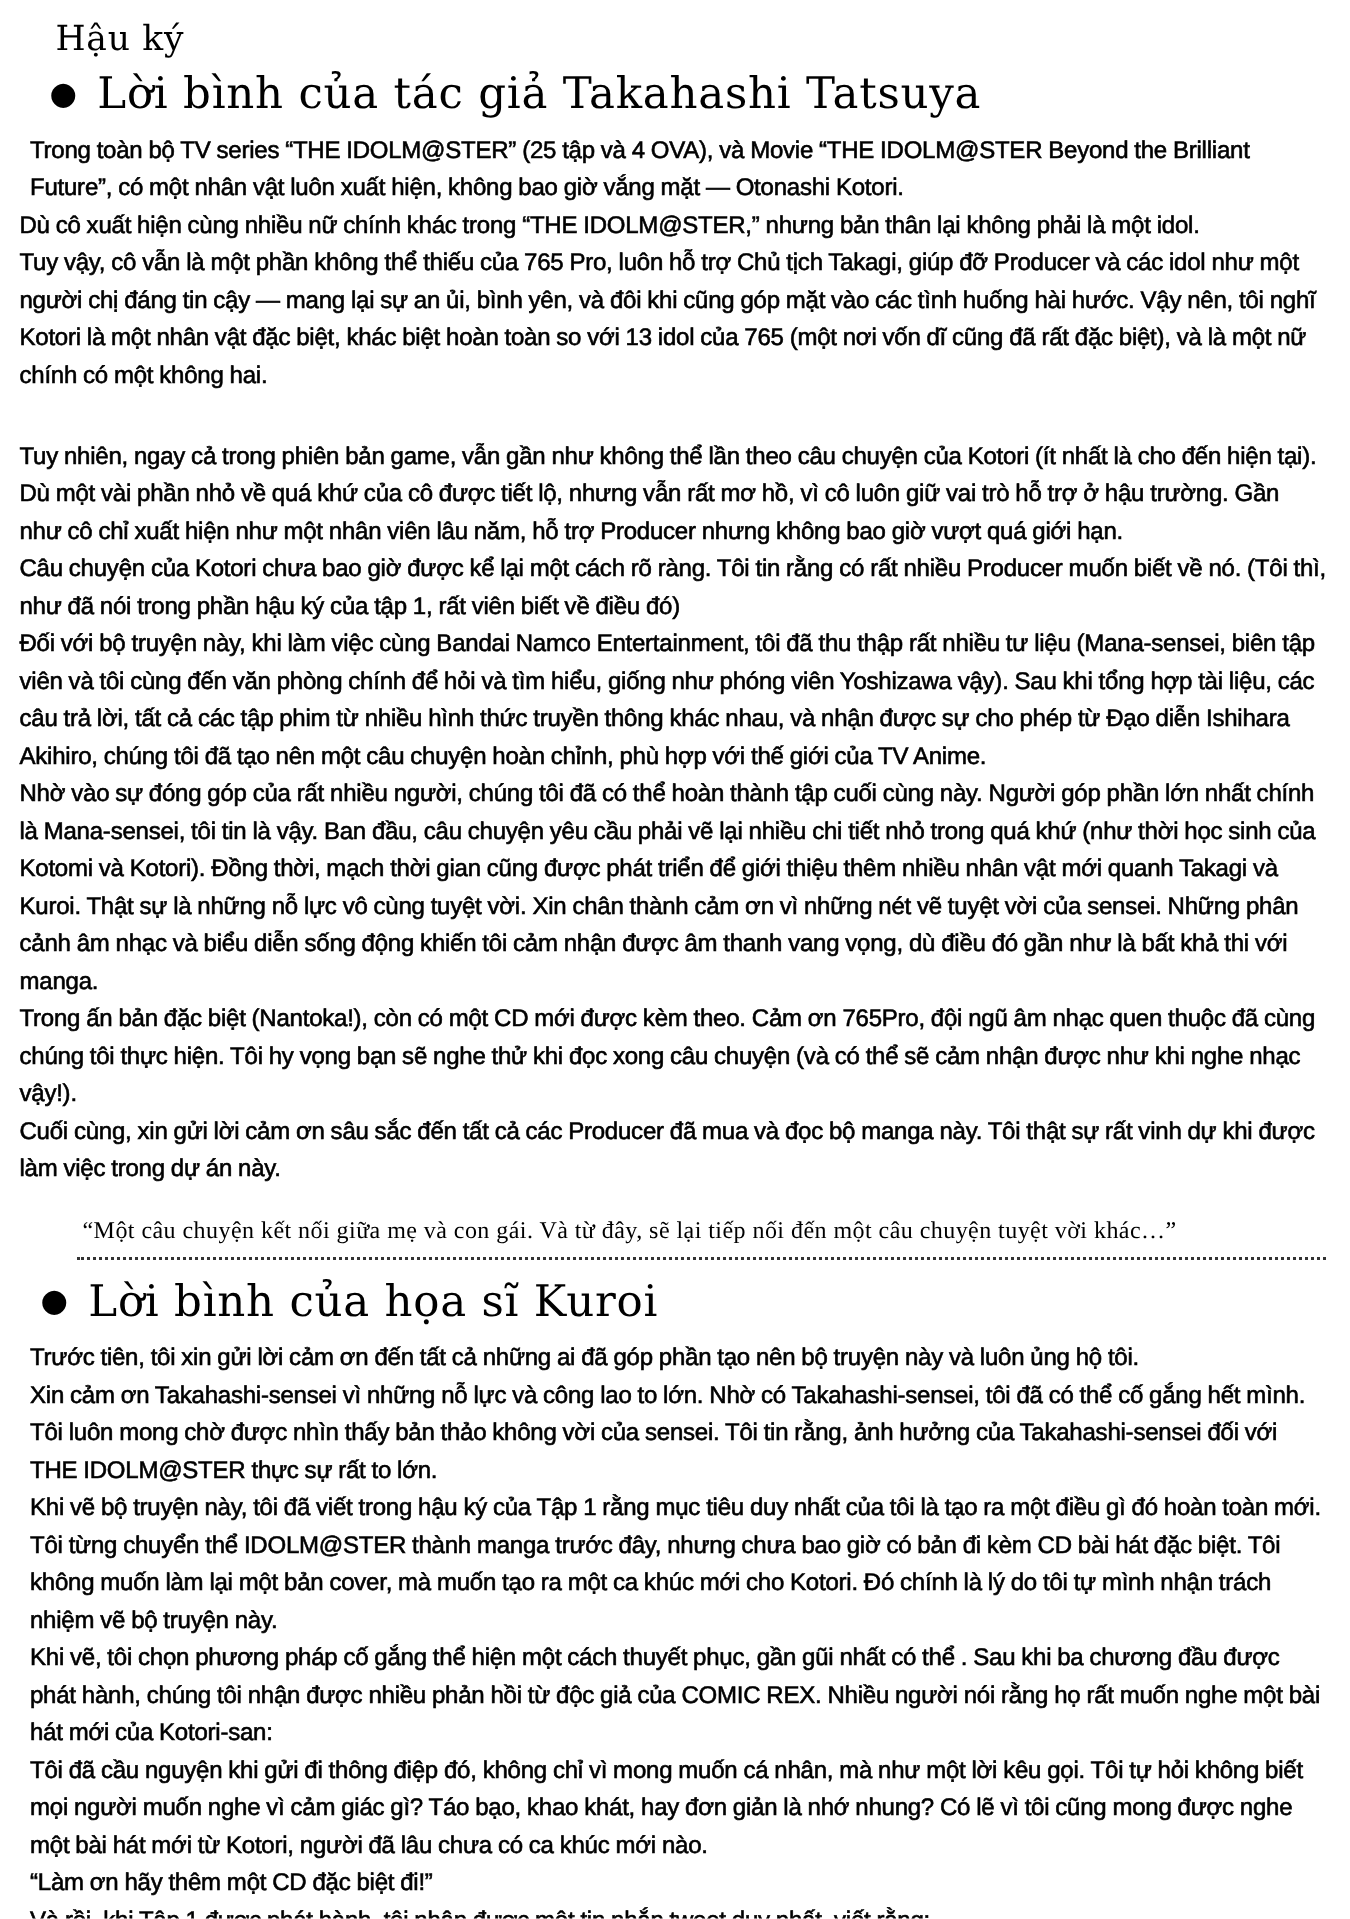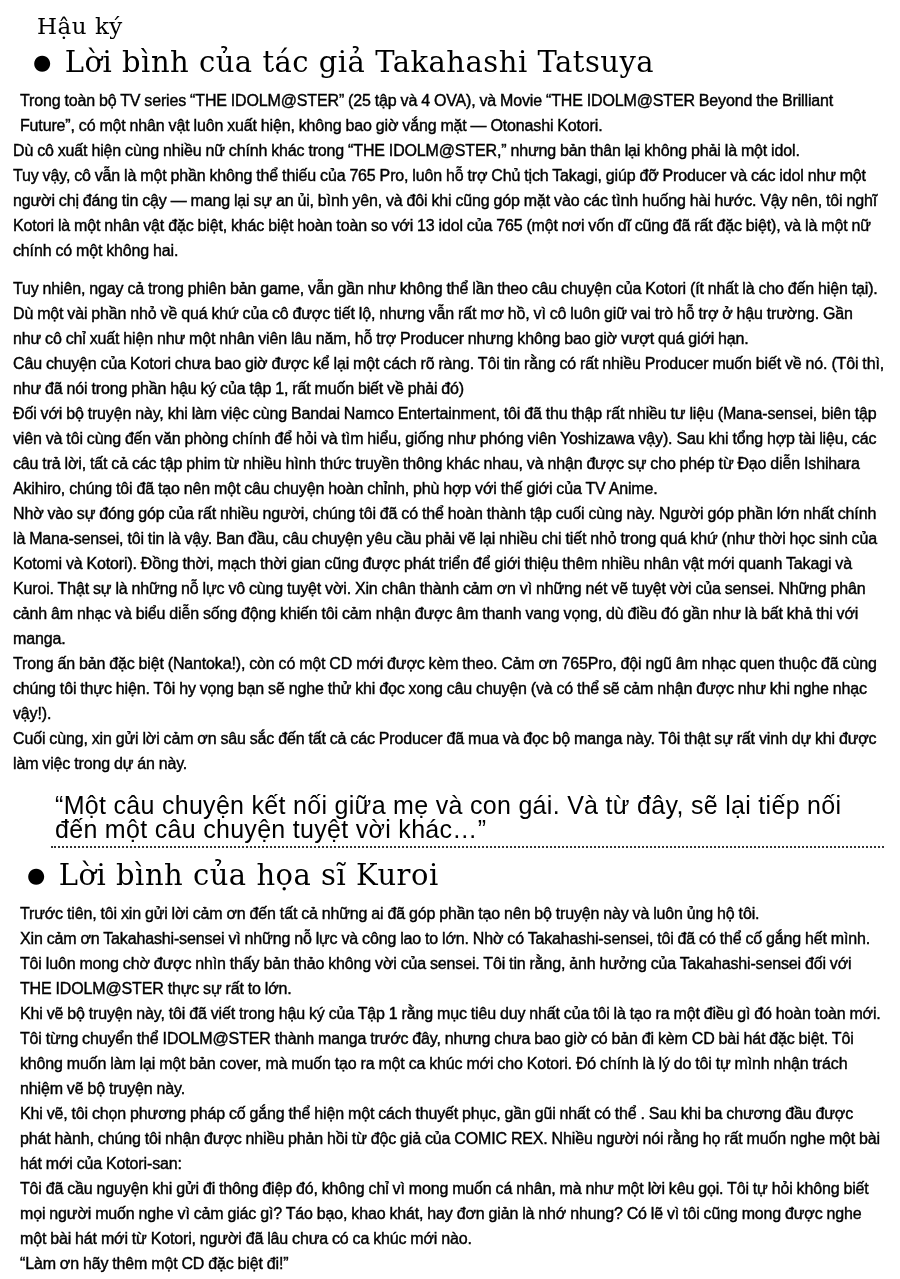--- a/index.html
+++ b/index.html
@@ -31,25 +31,25 @@
   }
   .artist-heading { margin-top: 2px; margin-left: 14px; }
 
   p.body {
     font-size: 16px; line-height: 25px;
     margin: 0; letter-spacing: -0.15px;
     -webkit-text-stroke: 0.4px #000;
     word-spacing: -0.3px;
   }
   p.indent { padding-left: 7px; }
-  p.gap-before { margin-top: 13px; }
+  p.gap-before { margin-top: 29px; }
 
   .quote {
-    font-family: Liberation Sans, sans-serif;
-    font-size: 25px; line-height: 24px;
+    font-family: Liberation Serif, serif;
+    font-size: 16px; line-height: 24px;
     margin: 17px 0 4px 42px;
     letter-spacing: 0.3px;
   }
   .dotted-divider {
     height: 0;
     border-bottom: 2px dotted #333;
     margin: 5px 0 9px 38px;
   }
 </style>
 </head>
@@ -62,21 +62,21 @@
   <div class="section-heading">
     <span class="bullet">●</span>
     <span>Lời bình của tác giả Takahashi Tatsuya</span>
   </div>
 
   <div>
     <p class="body indent">Trong toàn bộ TV series “THE IDOLM@STER” (25 tập và 4 OVA), và Movie “THE IDOLM@STER Beyond the Brilliant Future”, có một nhân vật luôn xuất hiện,  không bao giờ vắng mặt — Otonashi Kotori.</p>
     <p class="body">Dù cô xuất hiện cùng nhiều nữ chính khác trong “THE IDOLM@STER,” nhưng bản thân lại không phải là một idol.</p>
     <p class="body">Tuy vậy, cô vẫn là một phần không thể thiếu của 765 Pro, luôn hỗ trợ Chủ tịch Takagi, giúp đỡ Producer và các idol như một người chị đáng tin cậy — mang lại sự an ủi, bình yên, và đôi khi cũng góp mặt vào các tình huống hài hước. Vậy nên, tôi nghĩ Kotori là một nhân vật đặc biệt, khác biệt hoàn toàn so với 13 idol của 765 (một nơi vốn dĩ cũng đã rất đặc biệt), và là một nữ chính có một không hai.</p>
     <p class="body gap-before">Tuy nhiên, ngay cả trong phiên bản game, vẫn gần như không thể lần theo câu chuyện của Kotori (ít nhất là cho đến hiện tại). Dù một vài phần nhỏ về quá khứ của cô được tiết lộ, nhưng vẫn rất mơ hồ, vì cô luôn giữ vai trò hỗ trợ ở hậu trường. Gần như cô chỉ xuất hiện như một nhân viên lâu năm, hỗ trợ Producer nhưng không bao giờ vượt quá giới hạn.</p>
-    <p class="body">Câu chuyện của Kotori chưa bao giờ được kể lại một cách rõ ràng. Tôi tin rằng có rất nhiều Producer muốn biết về nó. (Tôi thì, như đã nói trong phần hậu ký của tập 1, rất muốn biết về phải đó)</p>
+    <p class="body">Câu chuyện của Kotori chưa bao giờ được kể lại một cách rõ ràng. Tôi tin rằng có rất nhiều Producer muốn biết về nó. (Tôi thì, như đã nói trong phần hậu ký của tập 1, rất viên biết về điều đó)</p>
     <p class="body">Đối với bộ truyện này, khi làm việc cùng Bandai Namco Entertainment, tôi đã thu thập rất nhiều tư liệu (Mana-sensei, biên tập viên và tôi cùng đến văn phòng chính để hỏi và tìm hiểu, giống như phóng viên Yoshizawa vậy). Sau khi tổng hợp tài liệu, các câu trả lời, tất cả các tập phim từ nhiều hình thức truyền thông khác nhau, và nhận được sự cho phép từ Đạo diễn Ishihara Akihiro, chúng tôi đã tạo nên một câu chuyện hoàn chỉnh, phù hợp với thế giới của TV Anime.</p>
     <p class="body">Nhờ vào sự đóng góp của rất nhiều người, chúng tôi đã có thể hoàn thành tập cuối cùng này. Người góp phần lớn nhất chính là Mana-sensei, tôi tin là vậy. Ban đầu, câu chuyện yêu cầu phải vẽ lại nhiều chi tiết nhỏ trong quá khứ (như thời học sinh của Kotomi và Kotori). Đồng thời, mạch thời gian cũng được phát triển để giới thiệu thêm nhiều nhân vật mới quanh Takagi và Kuroi. Thật sự là những nỗ lực vô cùng tuyệt vời. Xin chân thành cảm ơn vì những nét vẽ tuyệt vời của sensei. Những phân cảnh âm nhạc và biểu diễn sống động khiến tôi cảm nhận được âm thanh vang vọng, dù điều đó gần như là bất khả thi với manga.</p>
     <p class="body">Trong ấn bản đặc biệt (Nantoka!), còn có một CD mới được kèm theo. Cảm ơn 765Pro, đội ngũ âm nhạc quen thuộc đã cùng chúng tôi thực hiện. Tôi hy vọng bạn sẽ nghe thử khi đọc xong câu chuyện (và có thể sẽ cảm nhận được như khi nghe nhạc vậy!).</p>
     <p class="body">Cuối cùng, xin gửi lời cảm ơn sâu sắc đến tất cả các Producer đã mua và đọc bộ manga này. Tôi thật sự rất vinh dự khi được làm việc trong dự án này.</p>
   </div>
 
   <div class="quote">“Một câu chuyện kết nối giữa mẹ và con gái. Và từ đây, sẽ lại tiếp nối đến một câu chuyện tuyệt vời khác…”</div>
 
   <div class="dotted-divider"></div>
 

